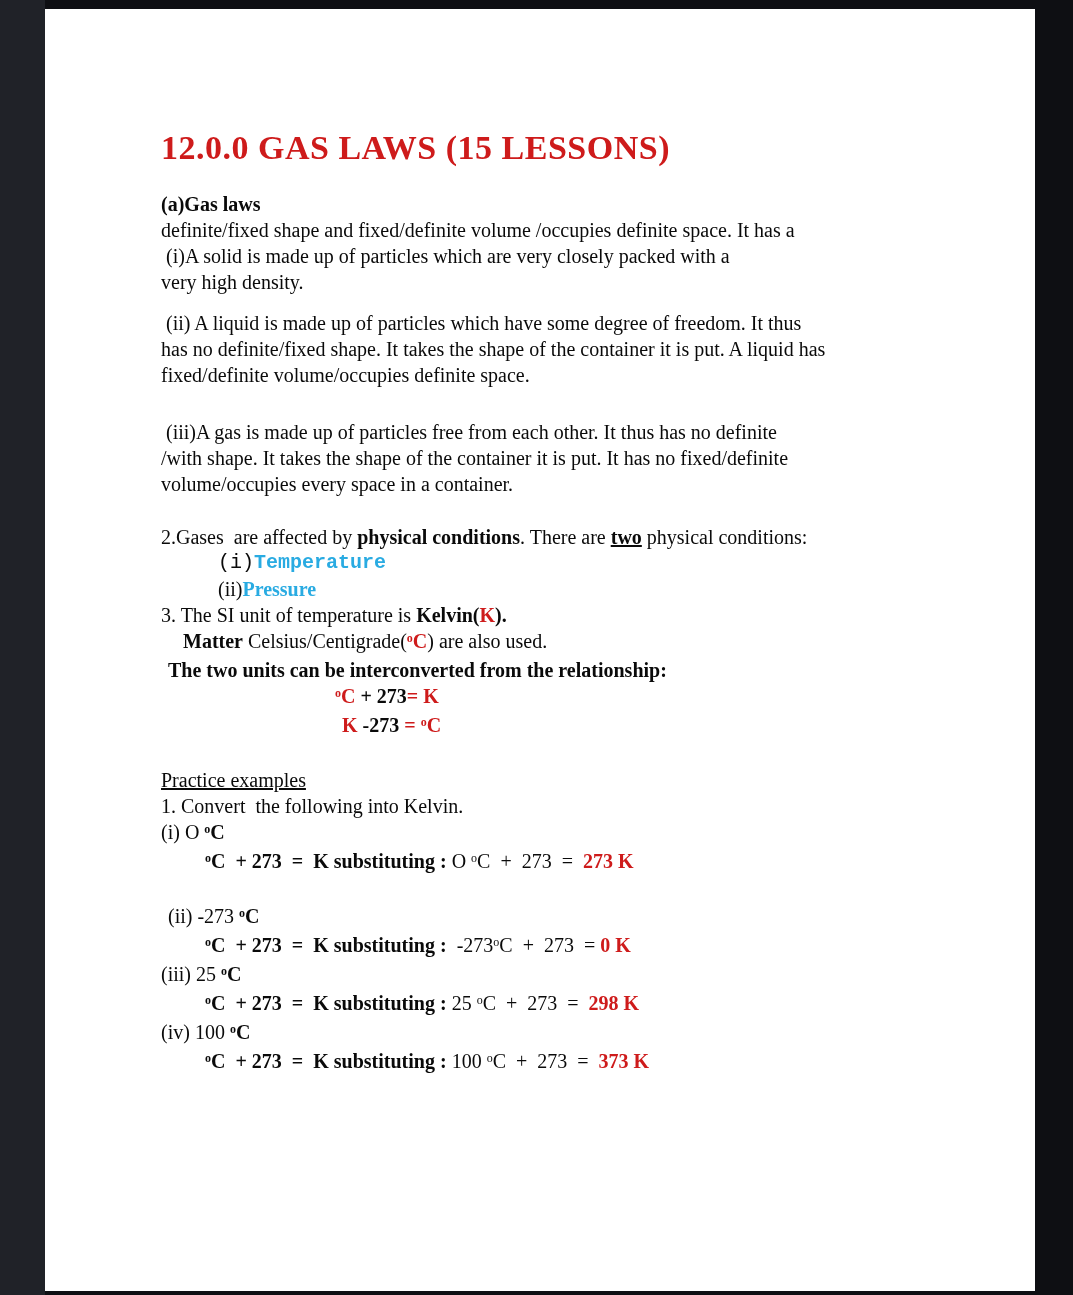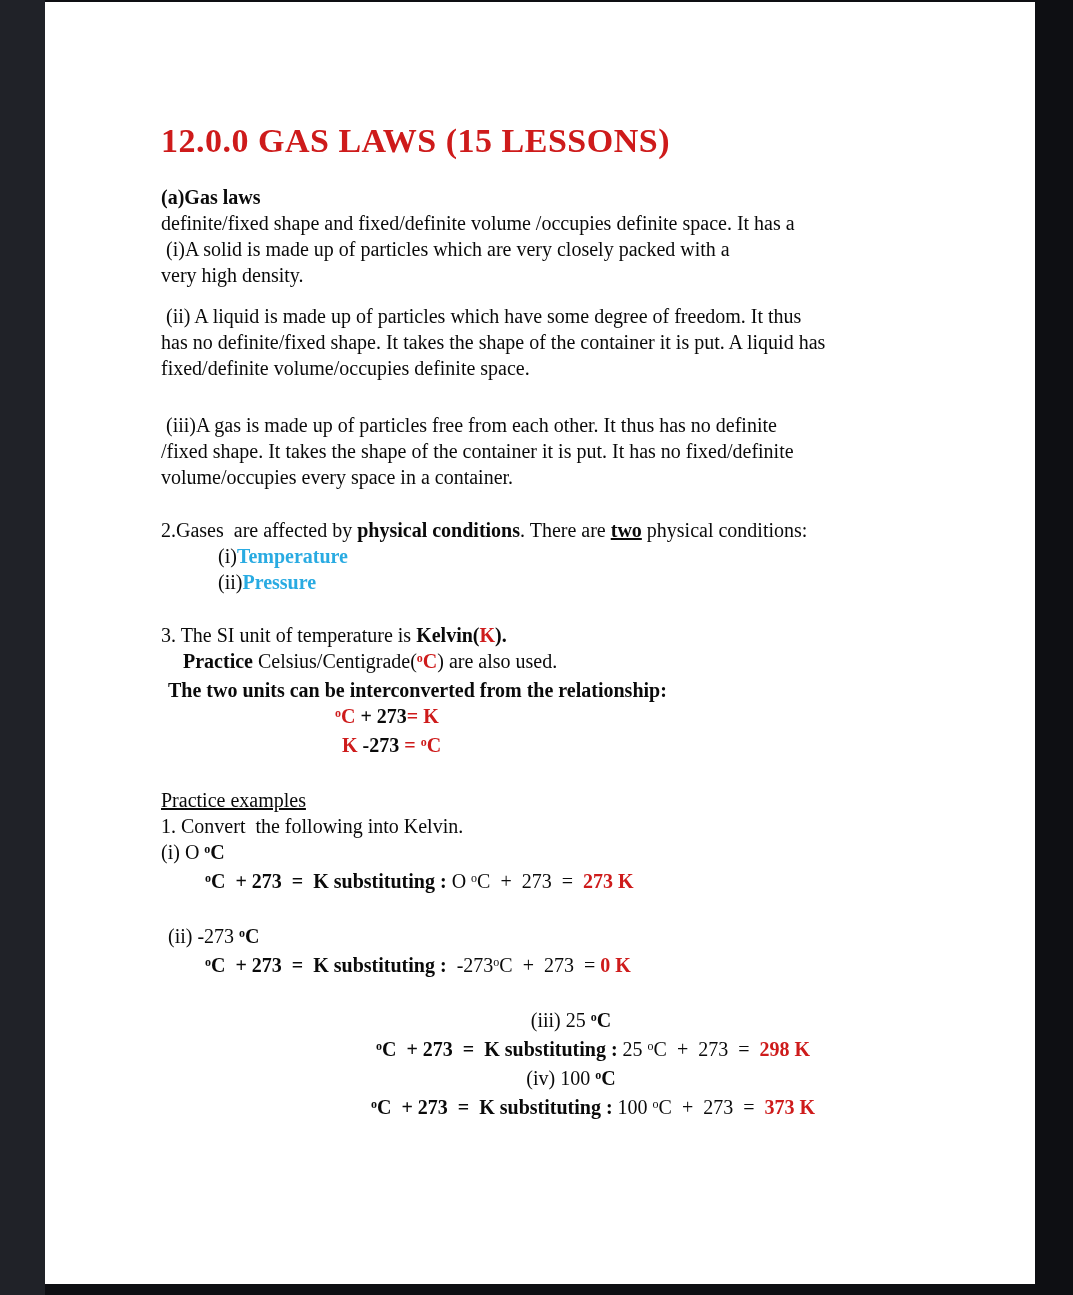--- a/index.html
+++ b/index.html
@@ -12,21 +12,21 @@
     font-family: "Liberation Serif", "DejaVu Serif", serif;
   }
   .left-strip {
     position: absolute;
     left: 0; top: 0;
     width: 45px; height: 1295px;
     background: var(--strip, #202228);
   }
   .page {
     position: absolute;
-    left: 45px; top: 2px;
+    left: 45px; top: 9px;
     width: 990px; height: 1282px;
     background: var(--paper, #ffffff);
   }
   .content {
     position: absolute;
     left: 116px; top: 118px;
     width: 820px;
   }
   .title {
     margin: 0 0 22px 0;
@@ -67,45 +67,45 @@
         <div class="line"><span class=""> (i)A solid is made up of particles which are very closely packed with a</span></div>
         <div class="line"><span class="">very high density.</span></div>
       </div>
       <div style="margin-top: 15px;">
         <div class="line"><span class=""> (ii) A liquid is made up of particles which have some degree of freedom. It thus</span></div>
         <div class="line"><span class="">has no definite/fixed shape. It takes the shape of the container it is put. A liquid has</span></div>
         <div class="line"><span class="">fixed/definite volume/occupies definite space.</span></div>
       </div>
       <div style="margin-top: 31px;">
         <div class="line"><span class=""> (iii)A gas is made up of particles free from each other. It thus has no definite</span></div>
-        <div class="line"><span class="">/fixed shape. It takes the shape of the container it is put. It has no fixed/definite</span></div>
+        <div class="line"><span class="">/with shape. It takes the shape of the container it is put. It has no fixed/definite</span></div>
         <div class="line"><span class="">volume/occupies every space in a container.</span></div>
       </div>
       <div style="margin-top: 27px;">
         <div class="line"><span class="">2.Gases  are affected by </span><span class="bold">physical conditions</span><span class="">. There are </span><span class="bold und">two</span><span class=""> physical conditions:</span></div>
-        <div class="line" style="padding-left: 57px;"><span class="">(i)</span><span class="bold blue">Temperature</span></div>
+        <div class="line" style="padding-left: 57px; font-family: Liberation Mono, monospace;"><span class="">(i)</span><span class="bold blue">Temperature</span></div>
         <div class="line" style="padding-left: 57px;"><span class="">(ii)</span><span class="bold blue">Pressure</span></div>
       </div>
-      <div style="margin-top: 27px;">
+      <div style="">
         <div class="line"><span class="">3. The SI unit of temperature is </span><span class="bold">Kelvin</span><span class="bold">(</span><span class="bold red">K</span><span class="bold">).</span></div>
-        <div class="line" style="padding-left: 22px;"><span class="bold">Practice</span><span class=""> Celsius/Centigrade(</span><span class="bold red sup">o</span><span class="bold red">C</span><span class="">) are also used.</span></div>
+        <div class="line" style="padding-left: 22px;"><span class="bold">Matter</span><span class=""> Celsius/Centigrade(</span><span class="bold red sup">o</span><span class="bold red">C</span><span class="">) are also used.</span></div>
         <div class="line" style="padding-left: 7px; font-weight: bold;"><span class="">The two units can be interconverted from the relationship:</span></div>
         <div class="line" style="padding-left: 174px;"><span class="bold red sup">o</span><span class="bold red">C</span><span class="bold"> + 273</span><span class="bold red">= K</span></div>
         <div class="line" style="padding-left: 181px;"><span class="bold red">K </span><span class="bold">-273 </span><span class="bold red">= </span><span class="bold red sup">o</span><span class="bold red">C</span></div>
       </div>
       <div style="margin-top: 26px;">
         <div class="line"><span class="und">Practice examples</span></div>
         <div class="line"><span class="">1. Convert  the following into Kelvin.</span></div>
         <div class="line"><span class="">(i) O </span><span class="bold sup">o</span><span class="bold">C</span></div>
         <div class="line" style="padding-left: 44px;"><span class="bold sup">o</span><span class="bold">C</span><span class="bold">  + 273  =  K substituting : </span><span class="">O </span><span class="sup">o</span><span class="">C</span><span class="">  +  273  =  </span><span class="bold red">273 K</span></div>
       </div>
       <div style="margin-top: 26px;">
         <div class="line" style="padding-left: 7px;"><span class="">(ii) -273 </span><span class="bold sup">o</span><span class="bold">C</span></div>
         <div class="line" style="padding-left: 44px;"><span class="bold sup">o</span><span class="bold">C</span><span class="bold">  + 273  =  K substituting : </span><span class=""> -273</span><span class="sup">o</span><span class="">C</span><span class="">  +  273  = </span><span class="bold red">0 K</span></div>
       </div>
-      <div style="margin-top: 26px; text-align: center;">
+      <div style="">
         <div class="line"><span class="">(iii) 25 </span><span class="bold sup">o</span><span class="bold">C</span></div>
         <div class="line" style="padding-left: 44px;"><span class="bold sup">o</span><span class="bold">C</span><span class="bold">  + 273  =  K substituting : </span><span class="">25 </span><span class="sup">o</span><span class="">C</span><span class="">  +  273  =  </span><span class="bold red">298 K</span></div>
         <div class="line"><span class="">(iv) 100 </span><span class="bold sup">o</span><span class="bold">C</span></div>
         <div class="line" style="padding-left: 44px;"><span class="bold sup">o</span><span class="bold">C</span><span class="bold">  + 273  =  K substituting : </span><span class="">100 </span><span class="sup">o</span><span class="">C</span><span class="">  +  273  =  </span><span class="bold red">373 K</span></div>
       </div>
     </div>
 </div>
 
 </body></html>

